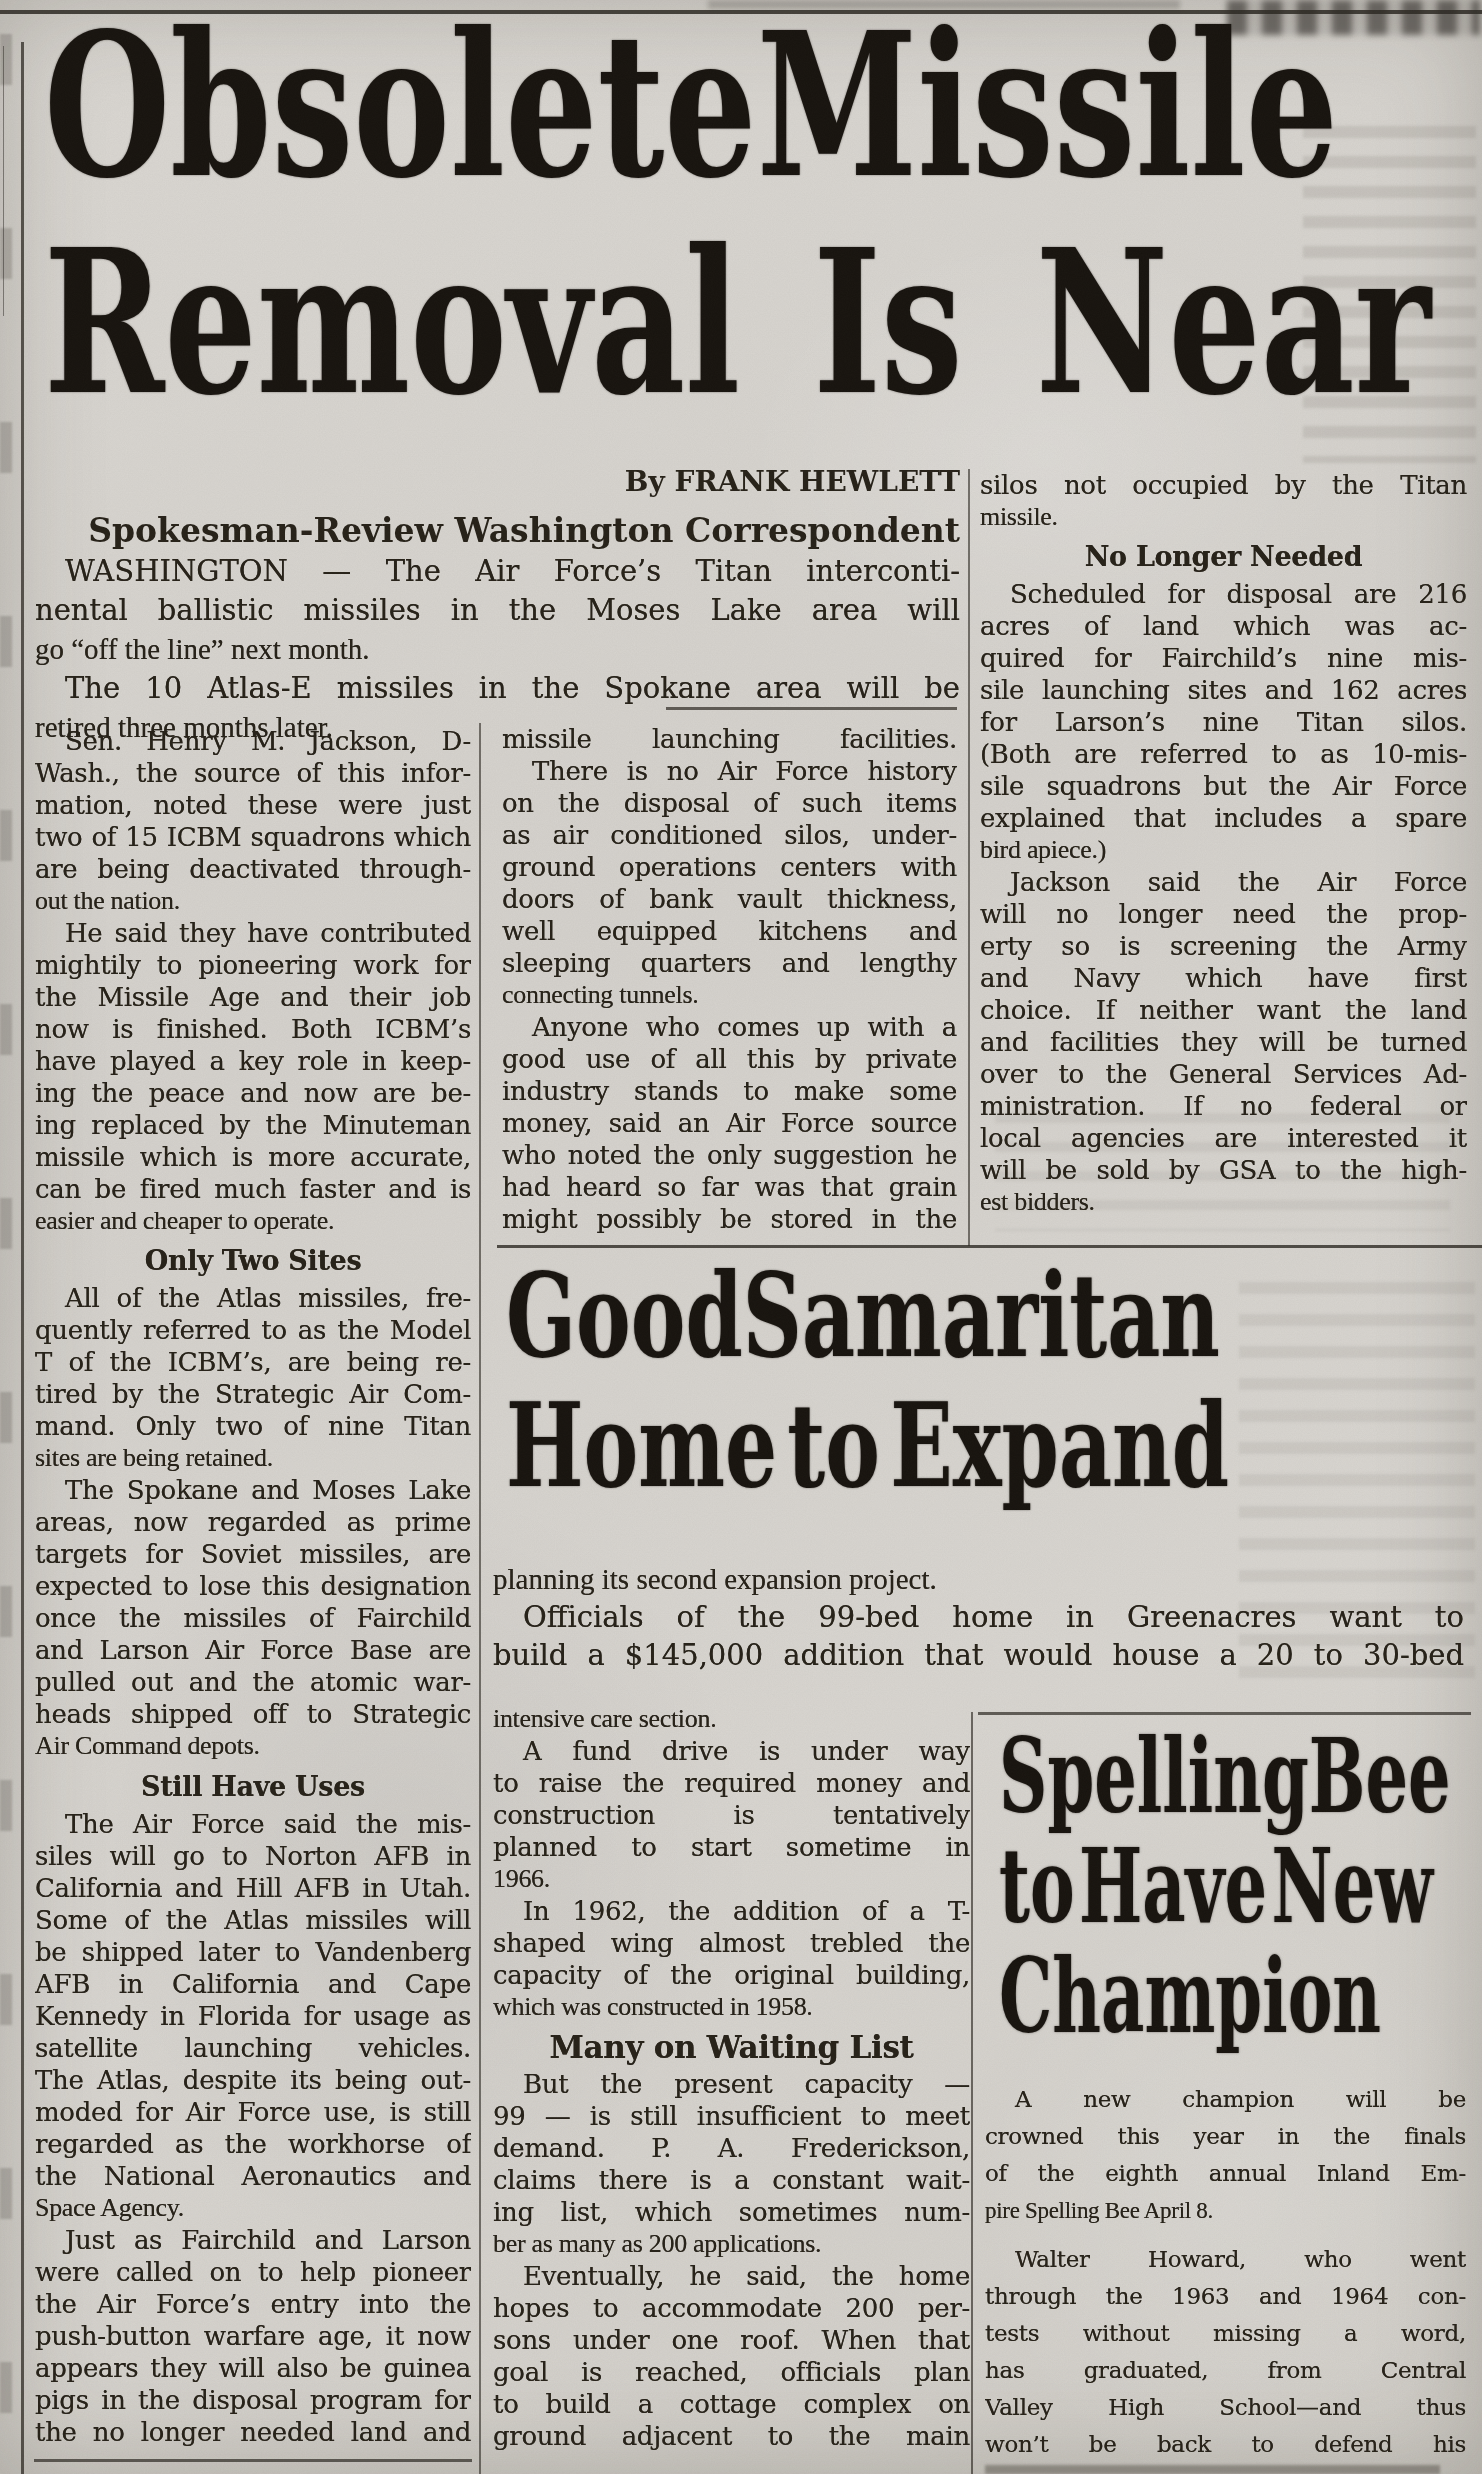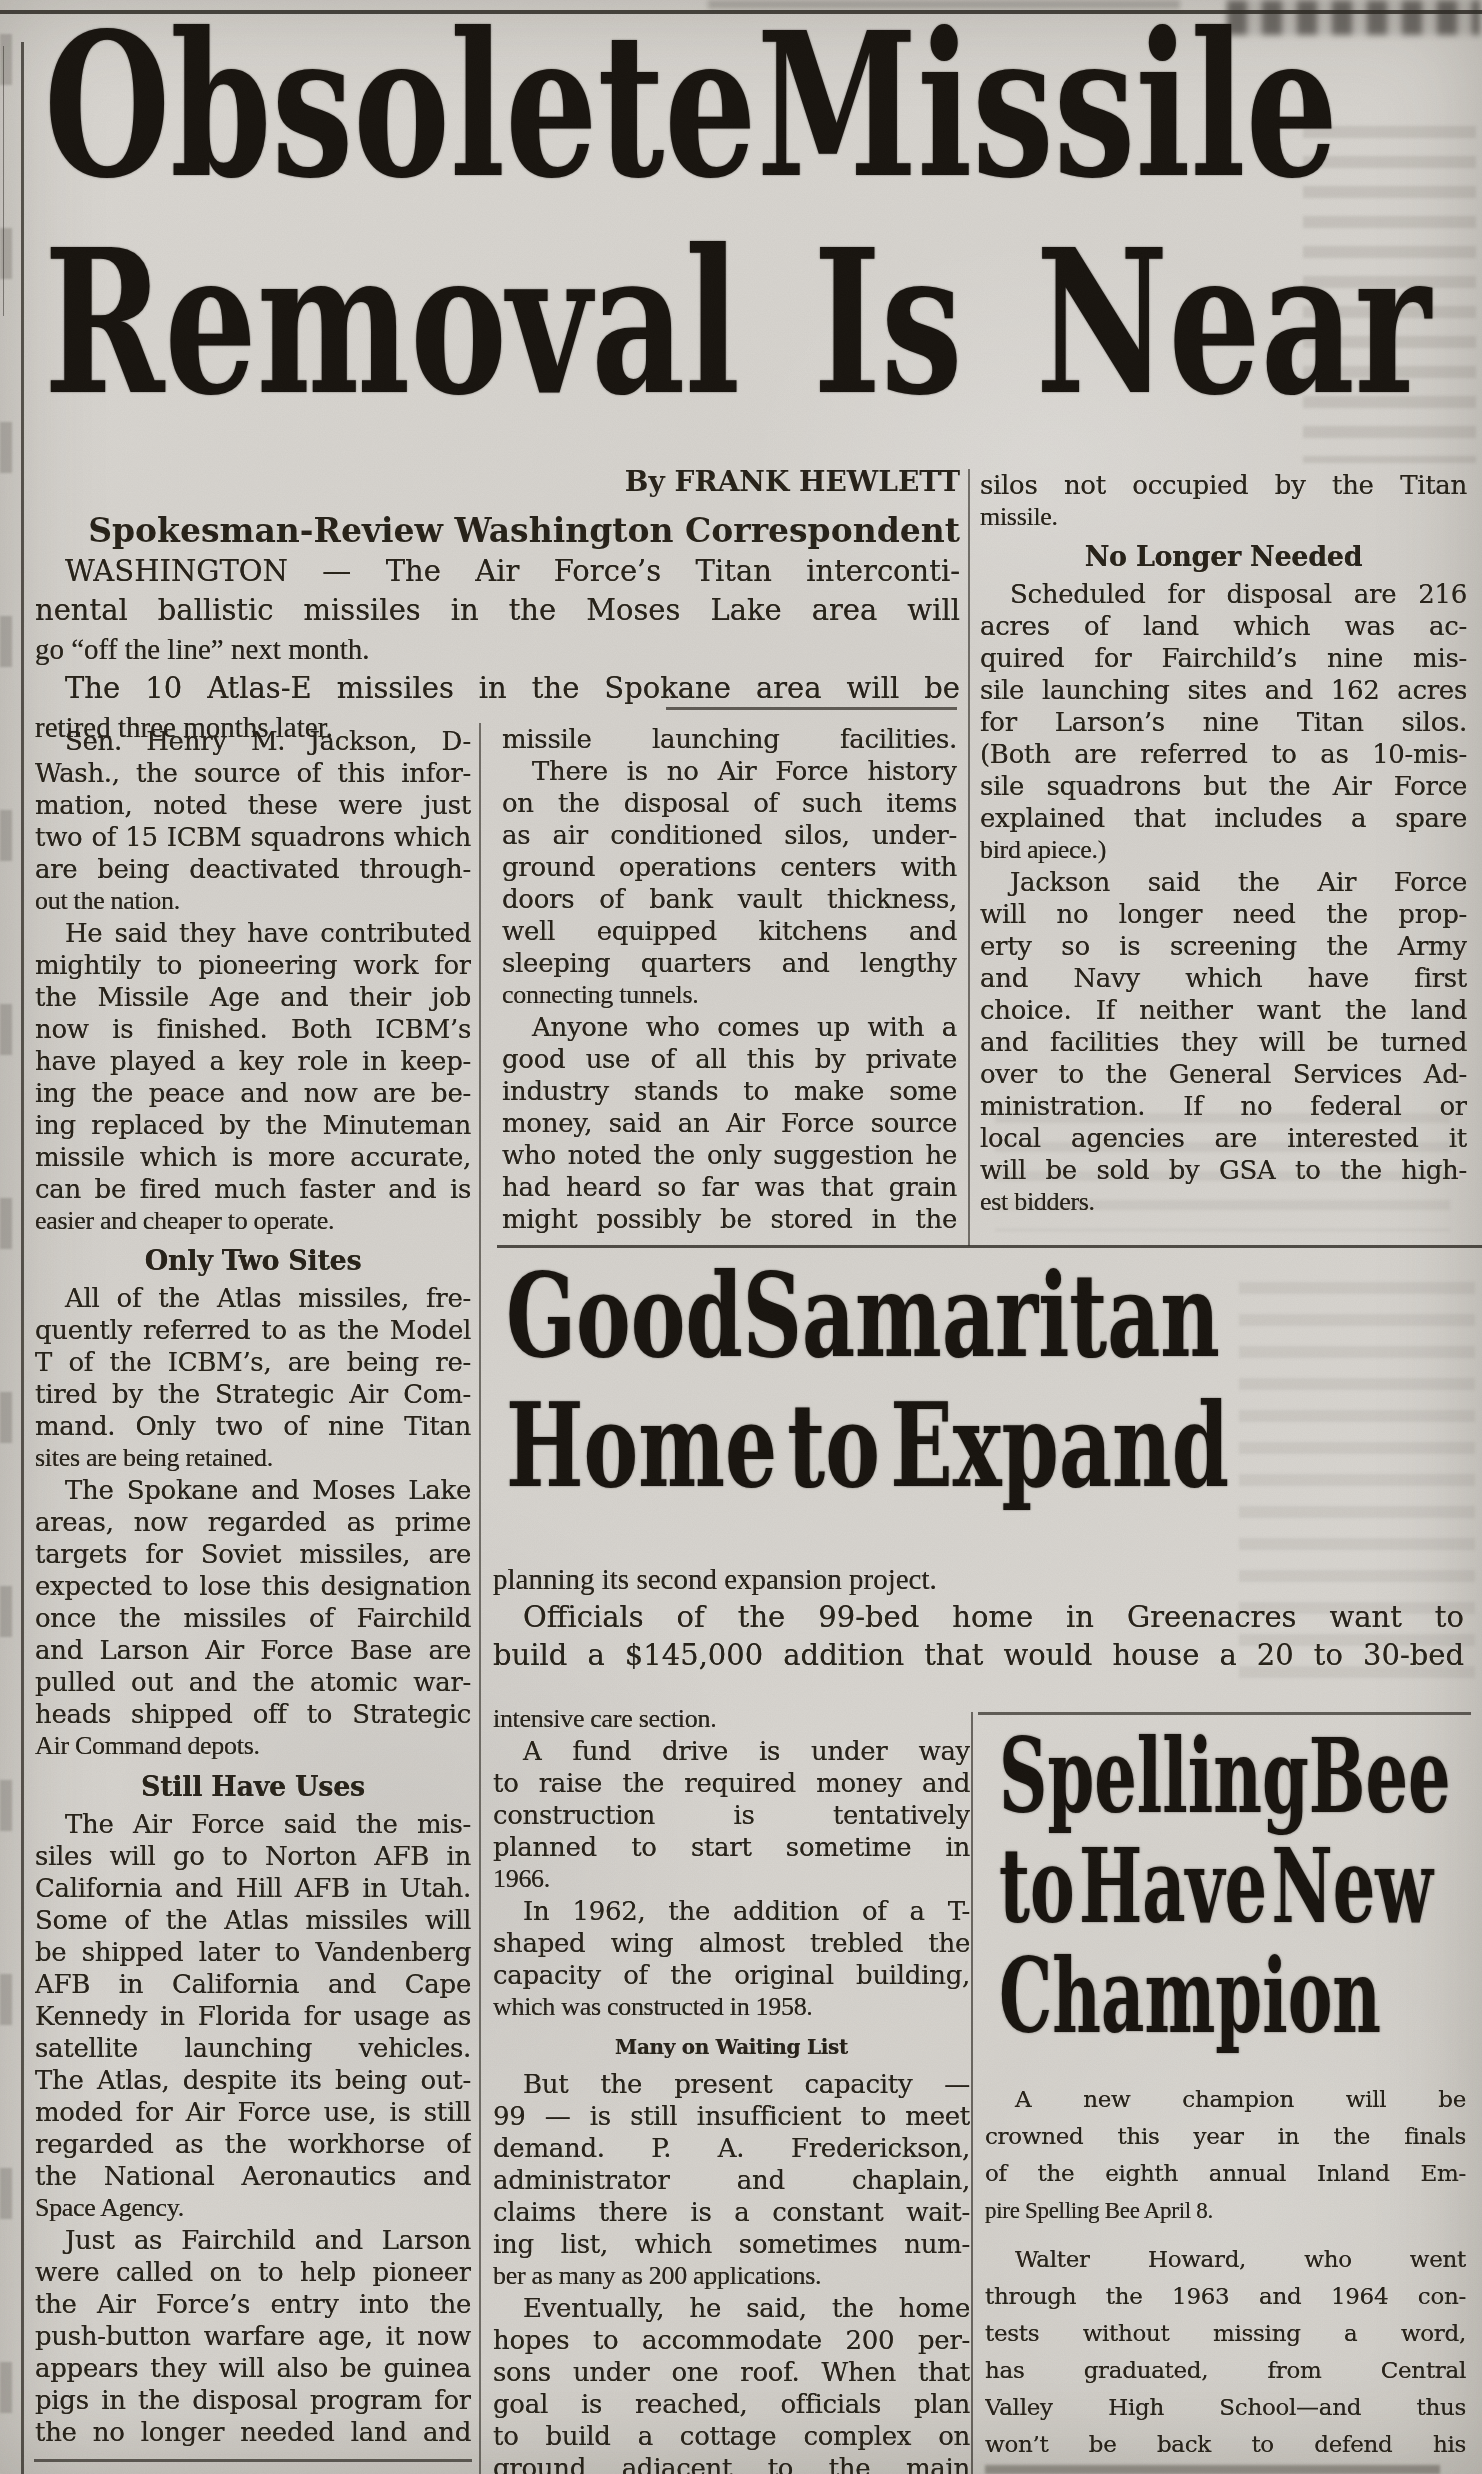--- a/index.html
+++ b/index.html
@@ -43,21 +43,21 @@
   .ln.first{text-indent:30px;}
   .sub{font-weight:bold;text-align:center;text-align-last:center;margin:8.4px 0 5px;}
   #lede{left:35px;top:552px;width:925px;font-size:29px;line-height:39px;}
   #colL{left:35px;top:725px;width:436px;font-size:26px;line-height:32px;letter-spacing:-0.3px;}
   #colL .sub{font-size:27px;}
   #colM{left:502px;top:723px;width:455px;font-size:26px;line-height:32px;letter-spacing:-0.3px;}
   #colR{left:980px;top:469px;width:487px;font-size:26px;line-height:32px;letter-spacing:-0.3px;}
   #colR .sub{font-size:27px;}
   #gs-lede{left:493px;top:1560px;width:971px;font-size:29px;line-height:38px;}
   #gs-colL{left:493px;top:1703px;width:477px;font-size:26px;line-height:32px;letter-spacing:-0.3px;}
-  #gs-colL .sub{font-size:20px;}
+  #gs-colL .sub{font-size:31px;}
   #bee-col{left:985px;top:2081px;width:481px;font-size:23px;line-height:37px;letter-spacing:-0.3px;}
   #bee-col .ln.first:not(:first-child){margin-top:11.8px;}
   
   .smudge{position:absolute;pointer-events:none;}
   #sm-top-right{left:1227px;top:0;width:253px;height:35px;
     background:repeating-linear-gradient(90deg,rgba(25,21,17,.55) 0 20px,rgba(25,21,17,.12) 20px 35px);
     filter:blur(3.4px);}
   #sm-top{left:708px;top:0;width:472px;height:9.3px;background:rgba(35,30,25,.22);filter:blur(2.5px);}
   #sm-right-margin{left:1303px;top:126px;width:173px;height:337px;
     background:repeating-linear-gradient(180deg,rgba(60,54,46,.11) 0 11.8px,transparent 11.8px 30px);filter:blur(1.7px);}
@@ -259,21 +259,20 @@
       <div class="ln">planned to start sometime in</div>
       <div class="ln last">1966.</div>
       <div class="ln first">In 1962, the addition of a T-</div>
       <div class="ln">shaped wing almost trebled the</div>
       <div class="ln">capacity of the original building,</div>
       <div class="ln last">which was constructed in 1958.</div>
       <div class="sub">Many on Waiting List</div>
       <div class="ln first">But the present capacity —</div>
       <div class="ln">99 — is still insufficient to meet</div>
       <div class="ln">demand. P. A. Frederickson,</div>
-      <div class="ln">administrator and chaplain,</div>
       <div class="ln">claims there is a constant wait-</div>
       <div class="ln">ing list, which sometimes num-</div>
       <div class="ln last">ber as many as 200 applications.</div>
       <div class="ln first">Eventually, he said, the home</div>
       <div class="ln">hopes to accommodate 200 per-</div>
       <div class="ln">sons under one roof. When that</div>
       <div class="ln">goal is reached, officials plan</div>
       <div class="ln">to build a cottage complex on</div>
       <div class="ln">ground adjacent to the main</div>
     </div>

